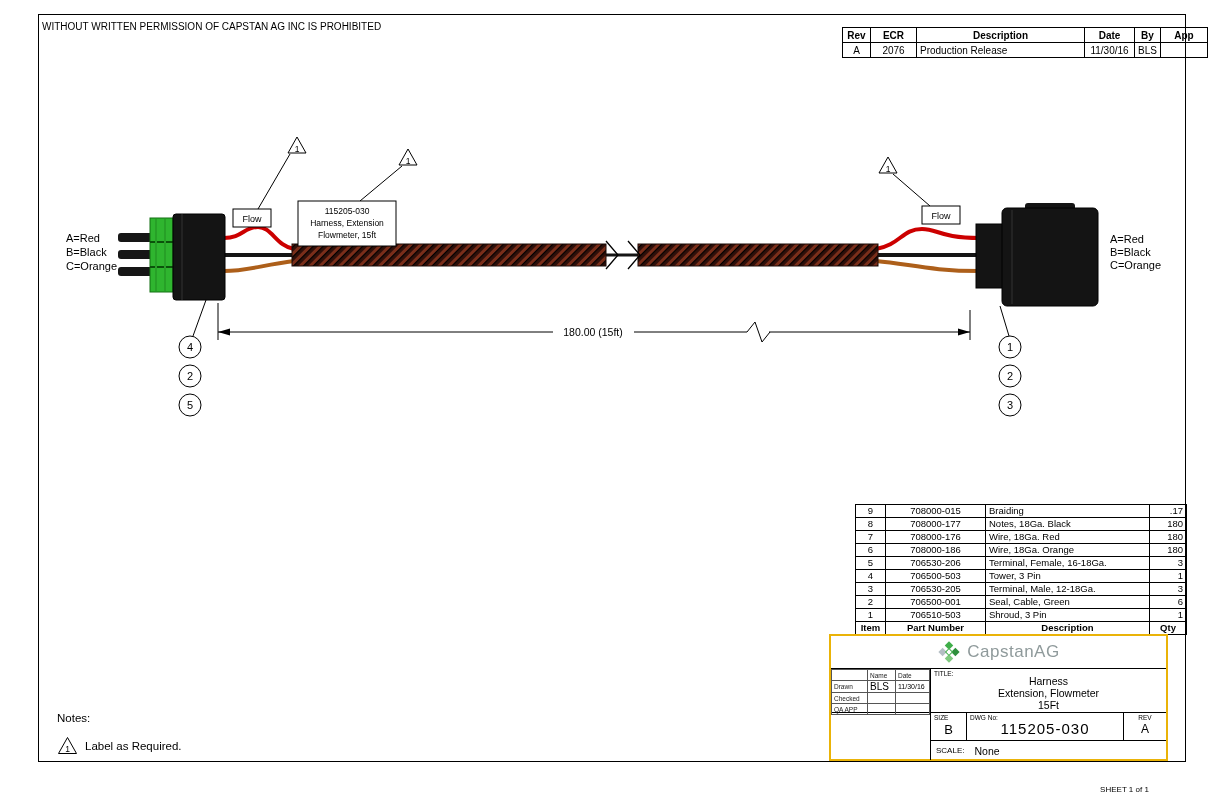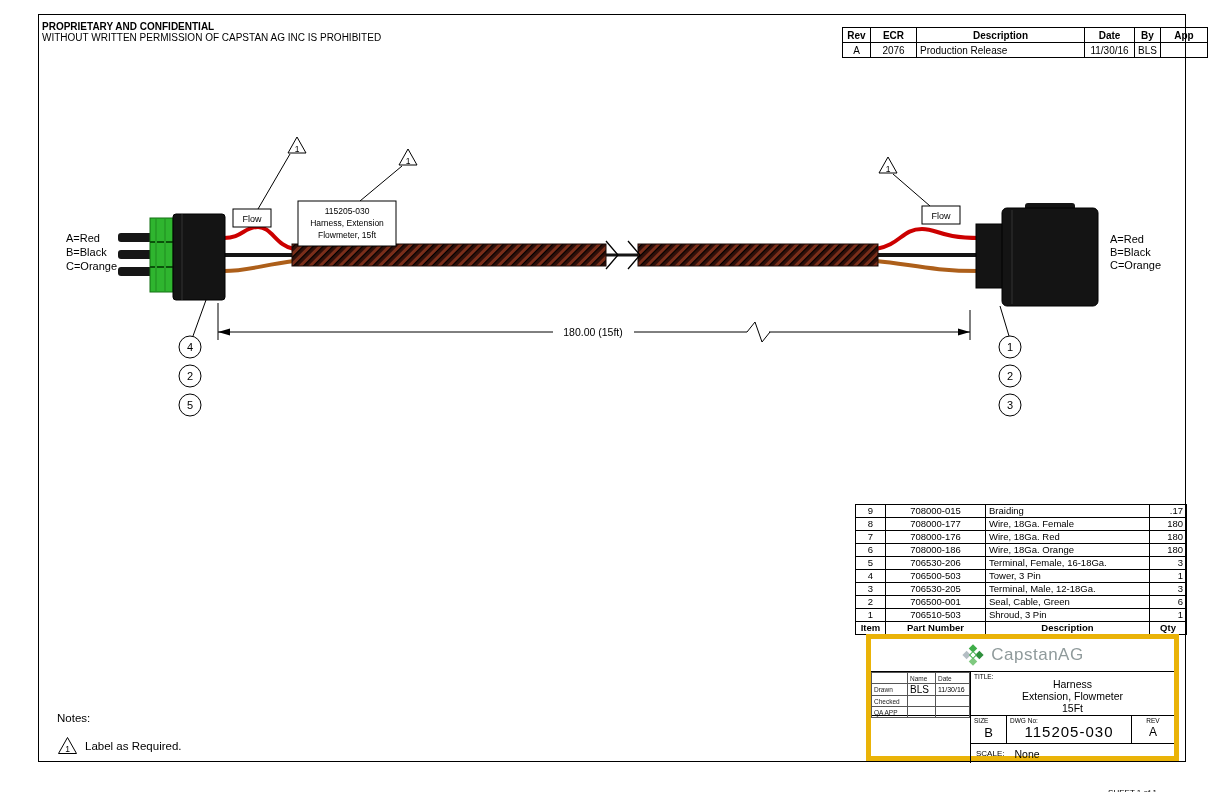--- a/index.html
+++ b/index.html
@@ -28,21 +28,21 @@
   .bom-table th { font-weight:bold; text-align:center; }
 
   .drawing { position:absolute; left:0; top:0; }
   svg text { font-family:"Liberation Sans", sans-serif; fill:#000; }
 
   .notes { position:absolute; left:57px; top:664px; }
   .notes-title { font-size:11.5px; margin-bottom:12px;margin-top:48px; }
   .note-row { display:flex; align-items:center; gap:7px; }
   .note-text { font-size:11.5px; }
 
-  .title-block { position:absolute; left:866px; top:634px; width:313px; height:127px; border:5px solid #eab308; background:#fff; }
+  .title-block { position:absolute; left:829px; top:634px; width:339px; height:127px; border:2px solid #eab308; background:#fff; }
   .tb-logo-row { height:33px; border-bottom:1px solid #000; display:flex; align-items:center; justify-content:center; gap:6px; }
   .tb-logo-text { font-size:17px; color:#8f9a9b; letter-spacing:0.5px; }
   .tb-mid { height:44px; display:flex; border-bottom:1px solid #000; }
   .tb-sign { width:100px; border-right:1px solid #000; }
   .sign-table { border-collapse:collapse; width:100%; table-layout:fixed; }
   .sign-table td { border:1px solid #555; padding:0 2px; height:11px; white-space:nowrap; overflow:hidden; }
   .sign-table .tiny { font-size:6.5px; color:#222; }
   .sign-table .big  { font-size:10px; }
   .sign-table .dt   { font-size:7px; }
   .tb-title { flex:1; position:relative; text-align:center; }
@@ -67,21 +67,20 @@
   .tb-sheet { width:84px; border-left:1px solid #000; display:flex; align-items:center; justify-content:center; font-size:8px;margin-top:48px; }
 </style>
 </head>
 <body>
 
 <div class="sheet">
 
   <div class="frame"></div>
 
   <div class="proprietary">
-    <div class="prop-title">PROPRIETARY AND CONFIDENTIAL</div>
     <div class="prop-line">WITHOUT WRITTEN PERMISSION OF CAPSTAN AG INC IS PROHIBITED</div>
   </div>
 
   <table class="grid rev-table">
     <tbody>
         <tr>
       <th style="width:28px">Rev</th>
       <th style="width:46px">ECR</th>
       <th style="width:168px">Description</th>
       <th style="width:50px">Date</th>
@@ -230,21 +229,21 @@
     <tbody>
         <tr>
       <td class="c" style="width:30px">9</td>
       <td class="c" style="width:100px">708000-015</td>
       <td class="l" style="width:164px">Braiding</td>
       <td class="r" style="width:37px">.17</td>
     </tr>
     <tr>
       <td class="c">8</td>
       <td class="c">708000-177</td>
-      <td class="l">Wire, 18Ga. Female</td>
+      <td class="l">Notes, 18Ga. Black</td>
       <td class="r">180</td>
     </tr>
     <tr>
       <td class="c">7</td>
       <td class="c">708000-176</td>
       <td class="l">Wire, 18Ga. Red</td>
       <td class="r">180</td>
     </tr>
     <tr>
       <td class="c">6</td>

